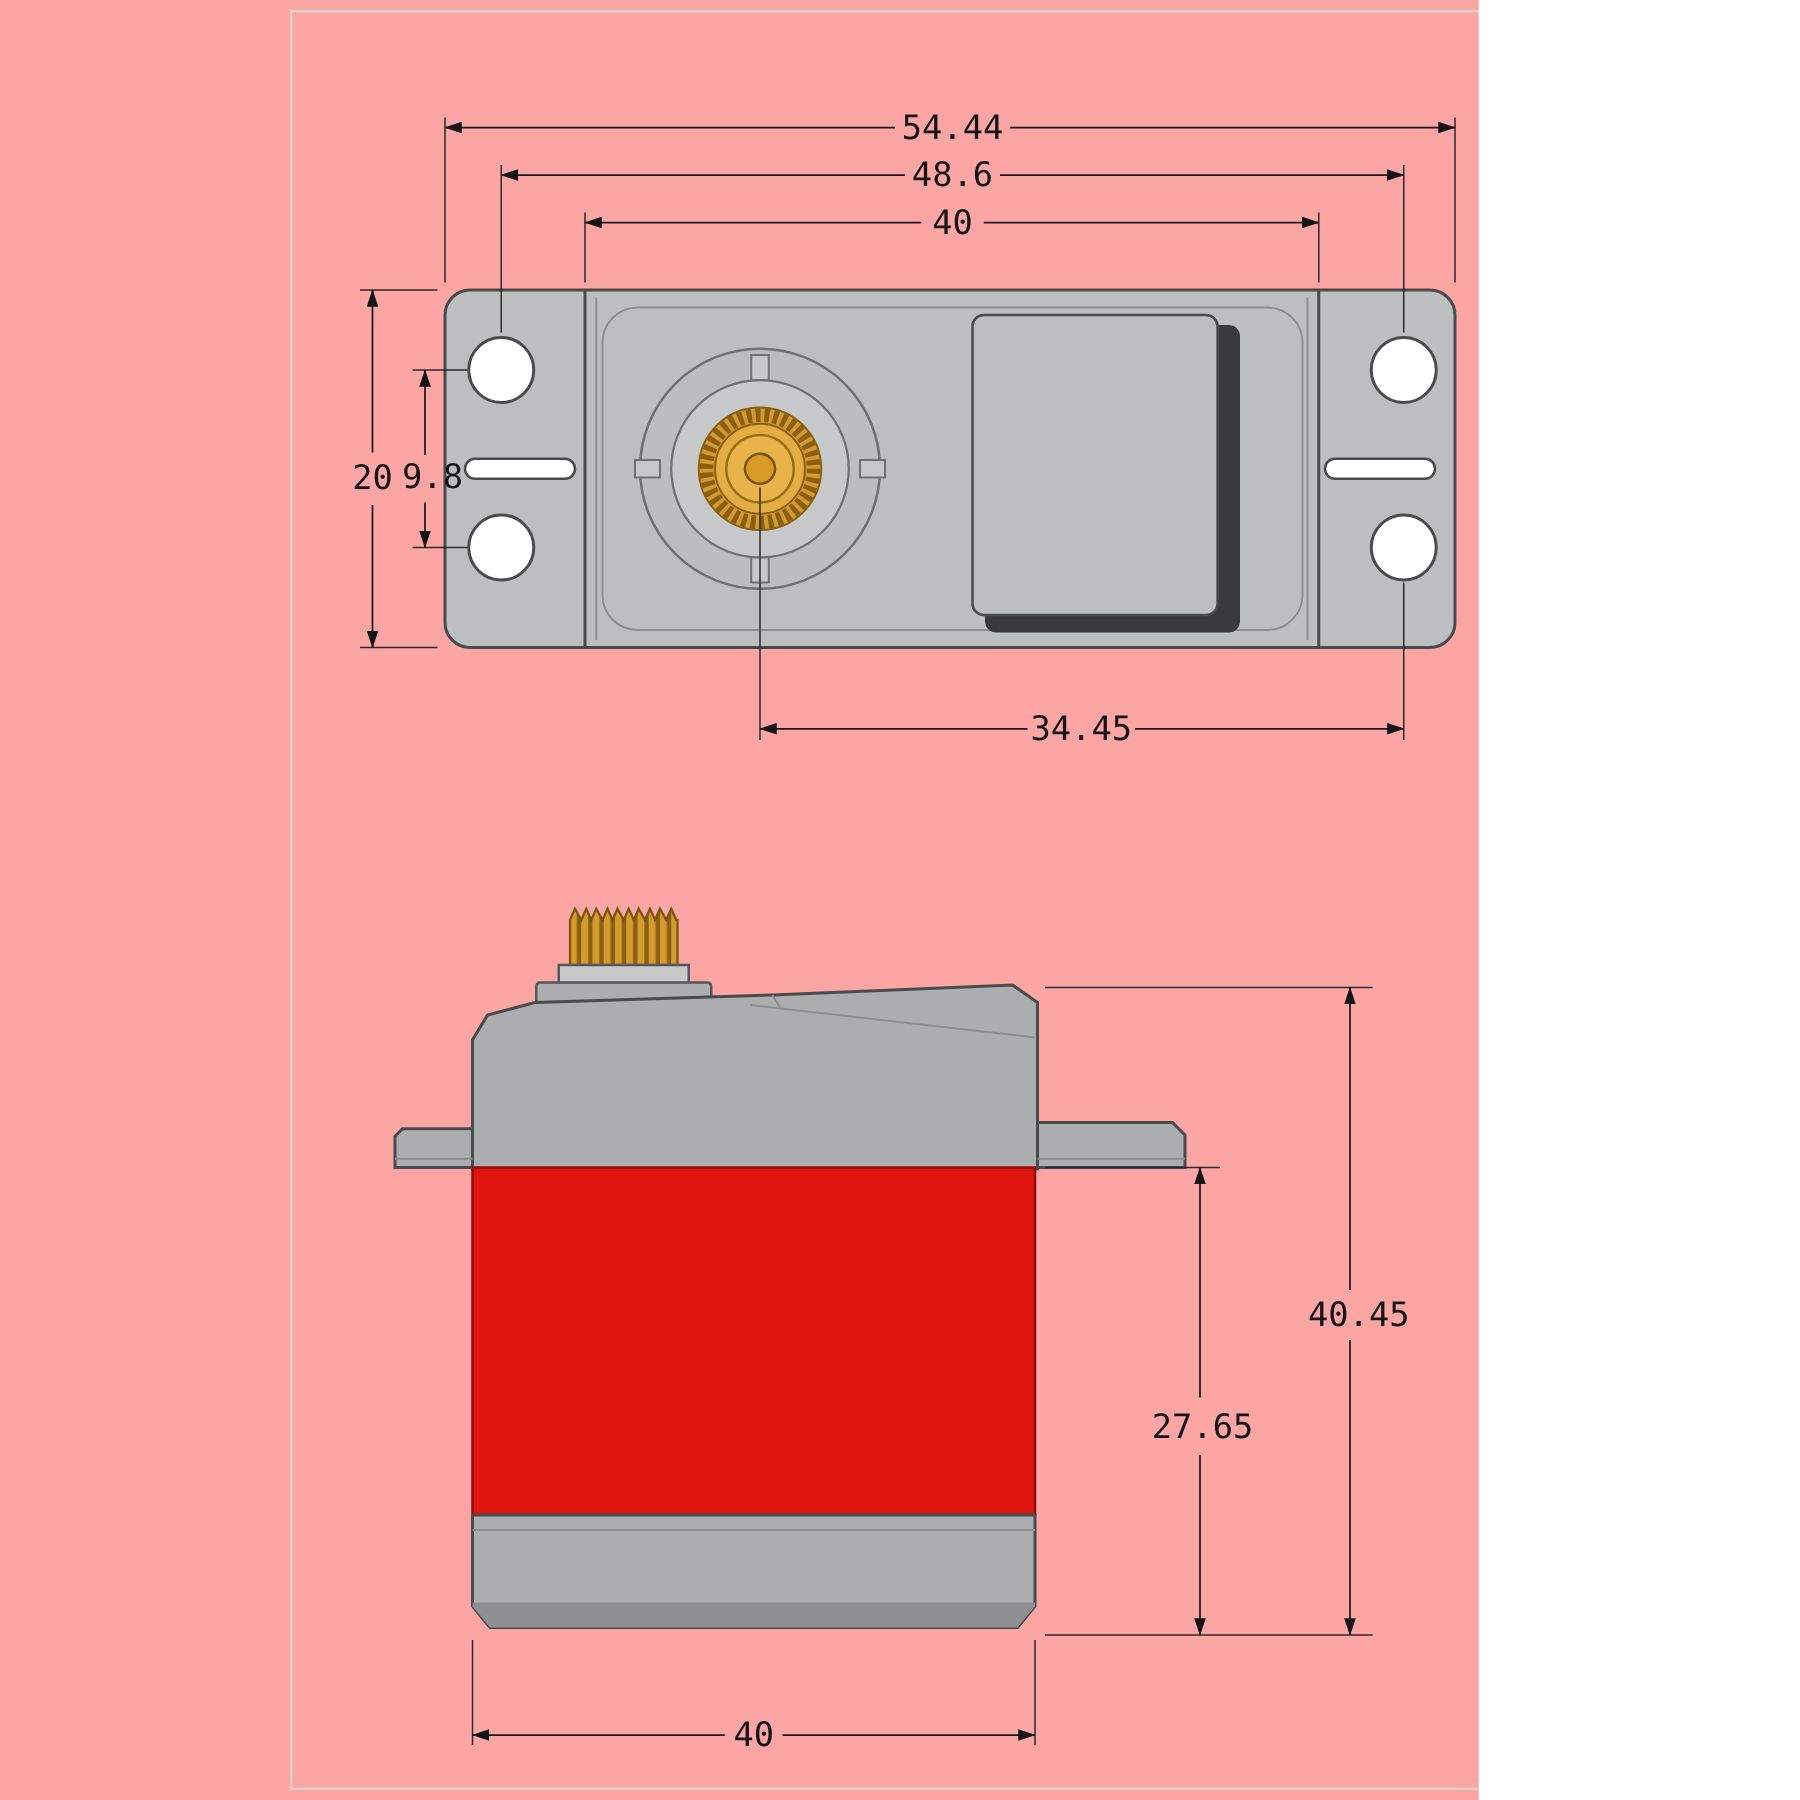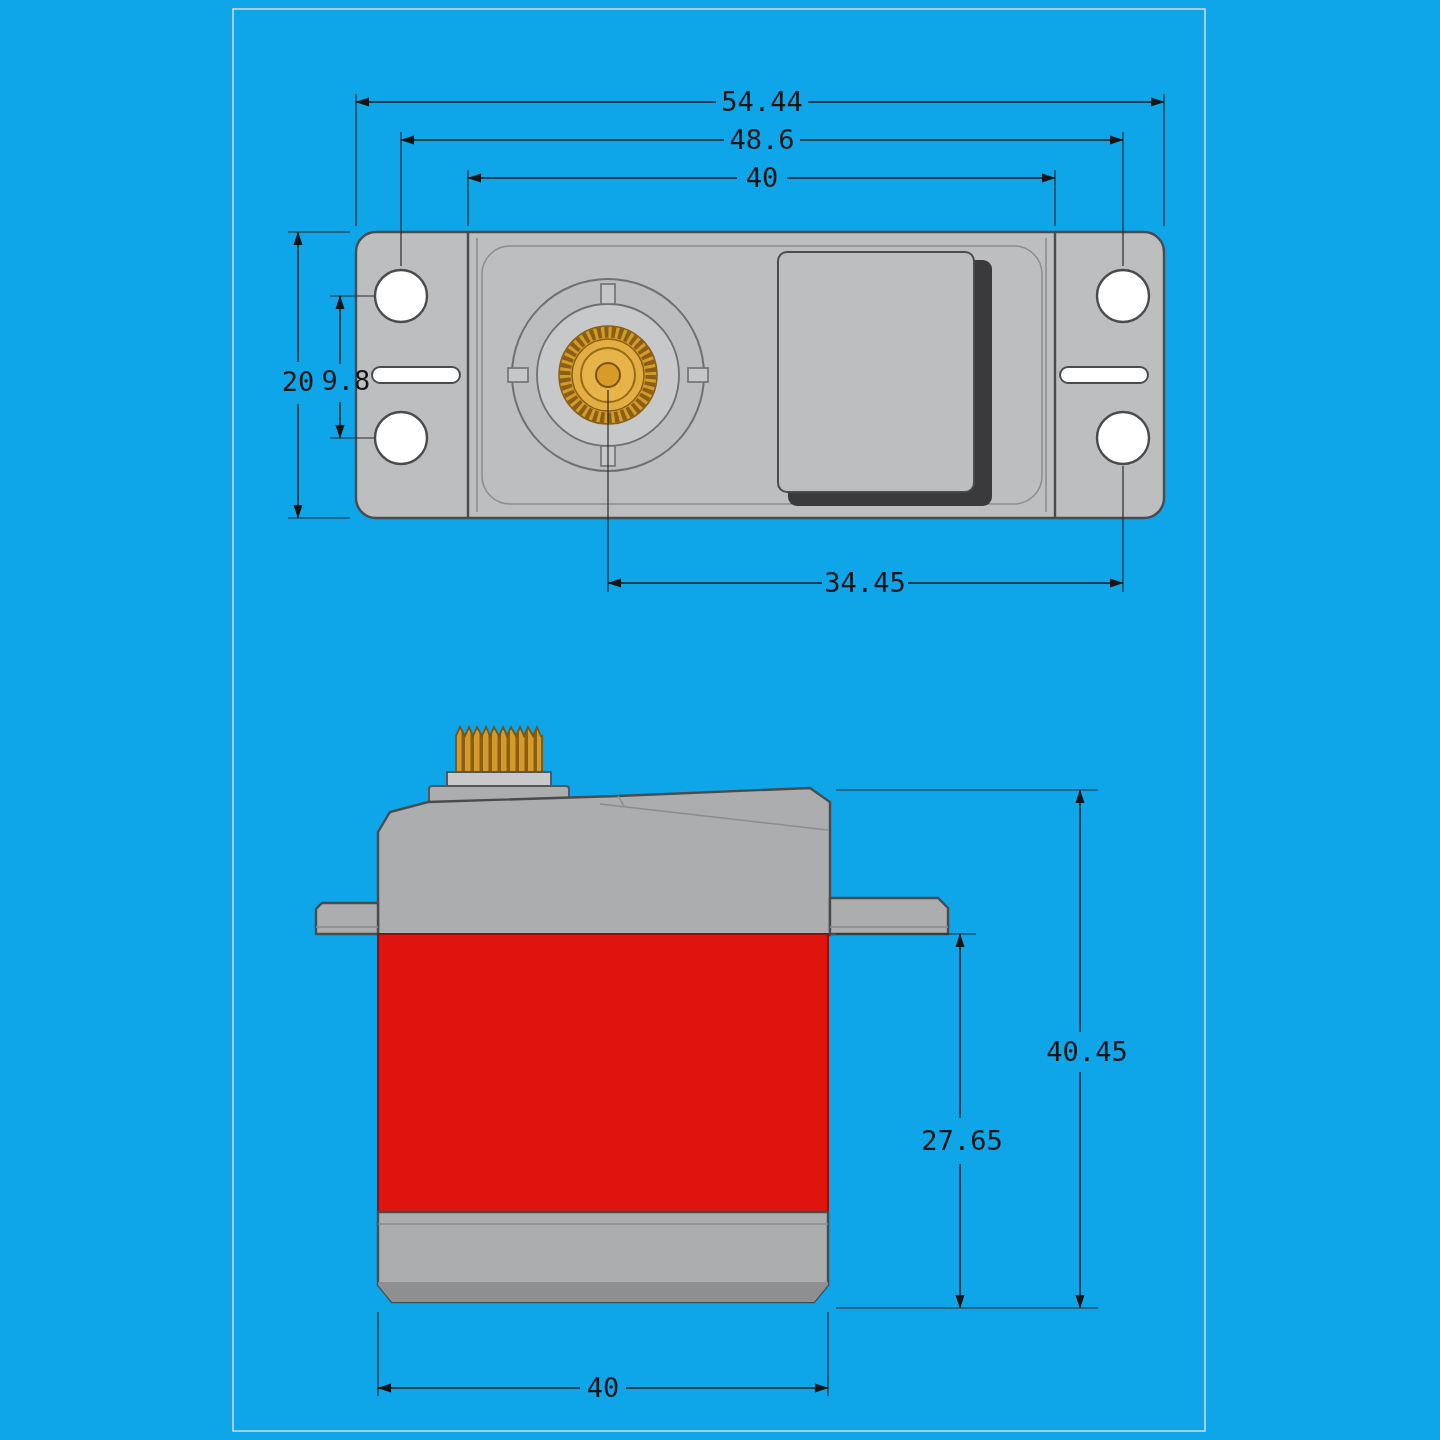--- a/index.html
+++ b/index.html
@@ -1,16 +1,16 @@
 <!DOCTYPE html>
 <html><head>
 <meta charset="utf-8">
 <style>
   html,body{margin:0;padding:0;background:#ffffff;}
-  .stage{position:relative;width:1440px;height:1440px;background:#0ea5e9;overflow:hidden;}
+  .stage{position:relative;width:1183px;height:1440px;background:#fca5a5;overflow:hidden;}
   svg{display:block;}
   text.dim{font-family:"DejaVu Sans Mono","Liberation Mono",monospace;font-size:27px;fill:#151515;}
   .dl{stroke:#1a1a1a;stroke-width:1.4;fill:none;}
   .xl{stroke:#2a2a2a;stroke-width:1.2;fill:none;}
   .ol{stroke:#4a4b4d;stroke-width:2.4;}
   .il{stroke:#8b8d8f;stroke-width:1.5;fill:none;}
 </style>
 </head>
 <body>
 

